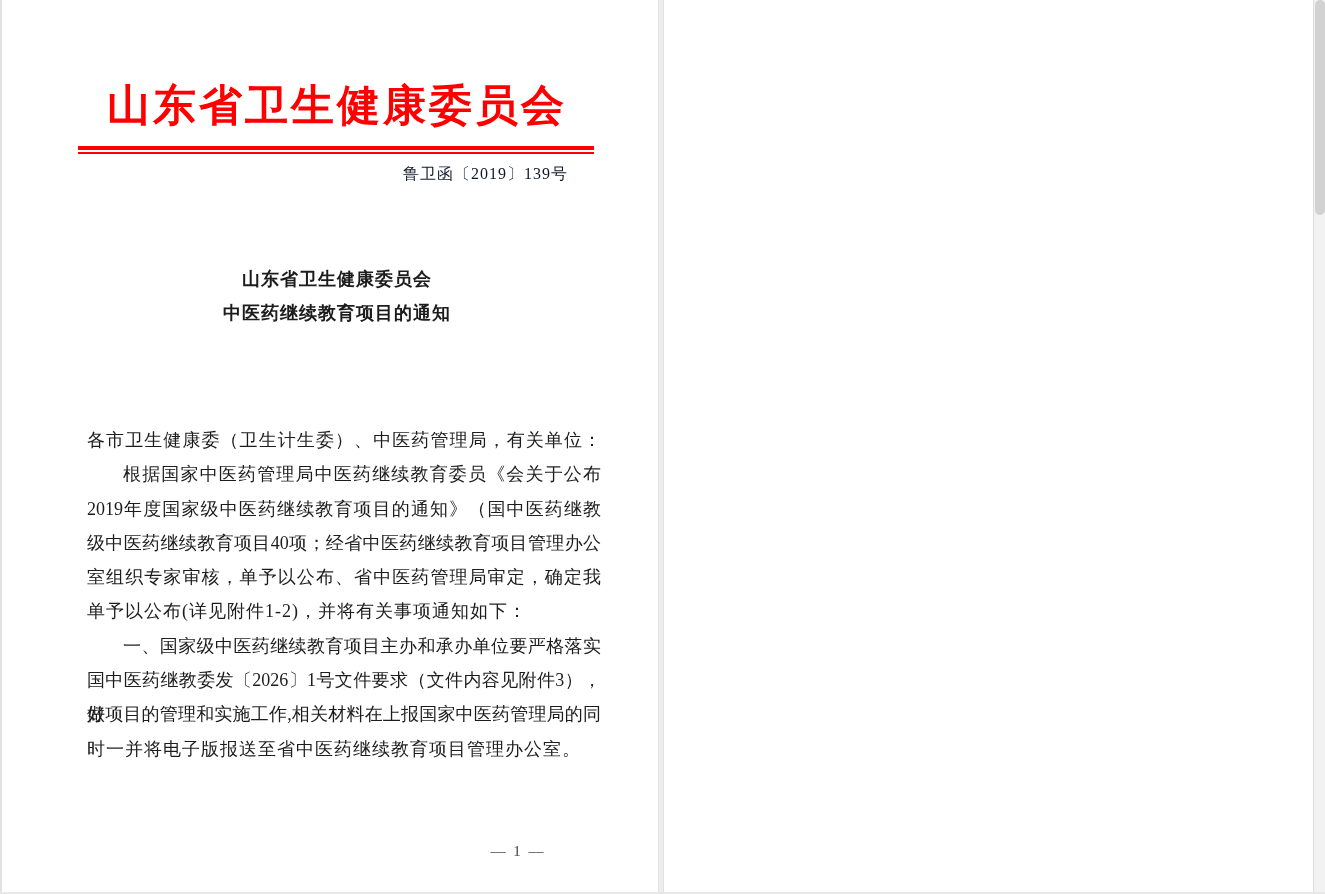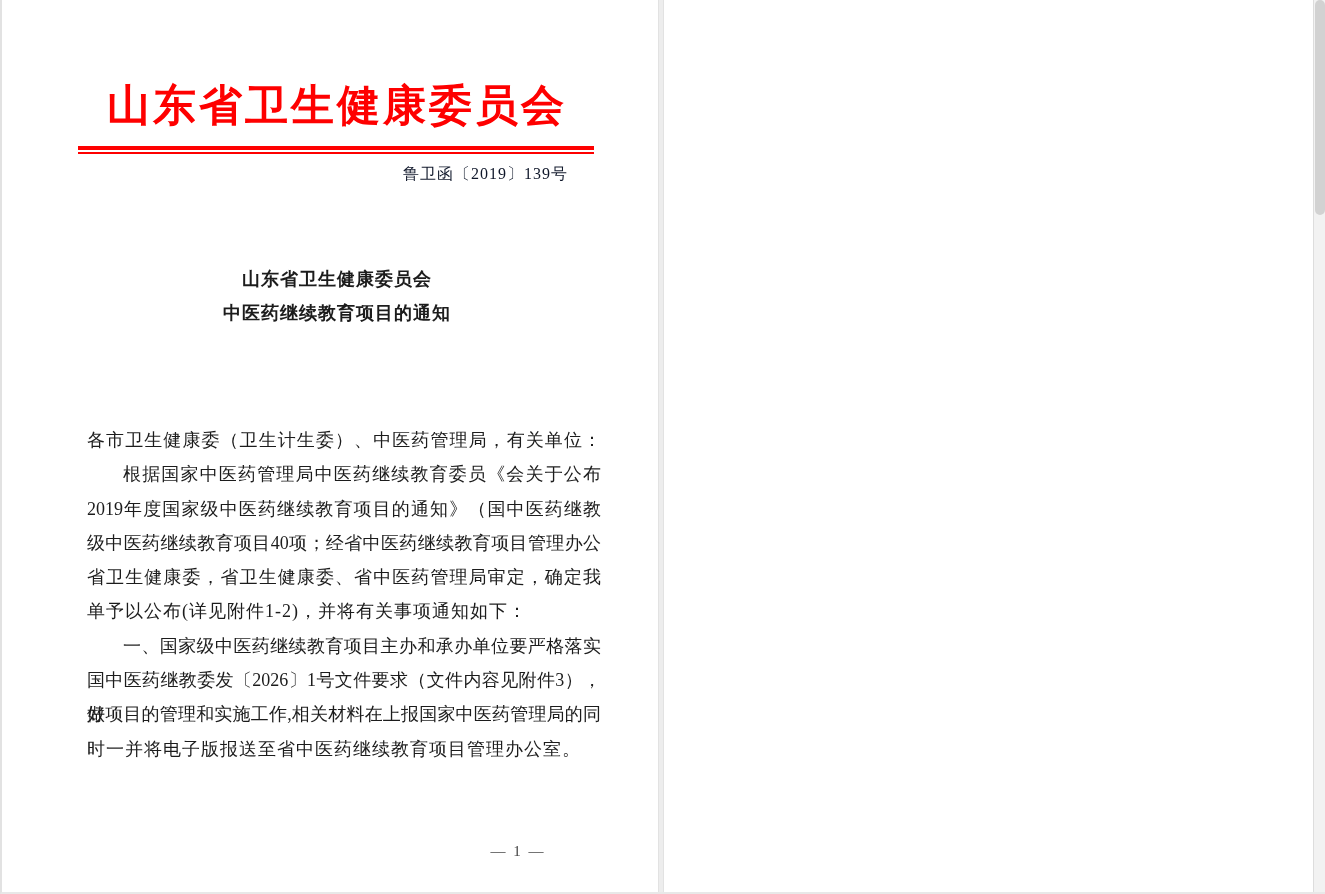--- a/index.html
+++ b/index.html
@@ -118,21 +118,21 @@
   <div class="doc-number">鲁卫函〔2019〕139号</div>
   <div class="doc-title">
       <div class="line">山东省卫生健康委员会</div>
       <div class="line">中医药继续教育项目的通知</div>
     </div>
   <div class="body-block body-1">
       <div class="line just">各市卫生健康委（卫生计生委）、中医药管理局，有关单位：</div>
       <div class="line just ind">根据国家中医药管理局中医药继续教育委员《会关于公布</div>
       <div class="line just">2019年度国家级中医药继续教育项目的通知》（国中医药继教</div>
       <div class="line just">级中医药继续教育项目40项；经省中医药继续教育项目管理办公</div>
-      <div class="line just">省卫生健康委，省卫生健康委、省中医药管理局审定，确定我</div>
+      <div class="line just">室组织专家审核，单予以公布、省中医药管理局审定，确定我</div>
       <div class="line">单予以公布(详见附件1-2)，并将有关事项通知如下：</div>
       <div class="line just ind">一、国家级中医药继续教育项目主办和承办单位要严格落实</div>
       <div class="line just">国中医药继教委发〔2026〕1号文件要求（文件内容见附件3），做</div>
       <div class="line just">好项目的管理和实施工作,相关材料在上报国家中医药管理局的同</div>
       <div class="line">时一并将电子版报送至省中医药继续教育项目管理办公室。</div>
     </div>
   <div class="page-num page-num-1">— 1 —</div>
 </div>
 
 <div class="gutter"></div>

